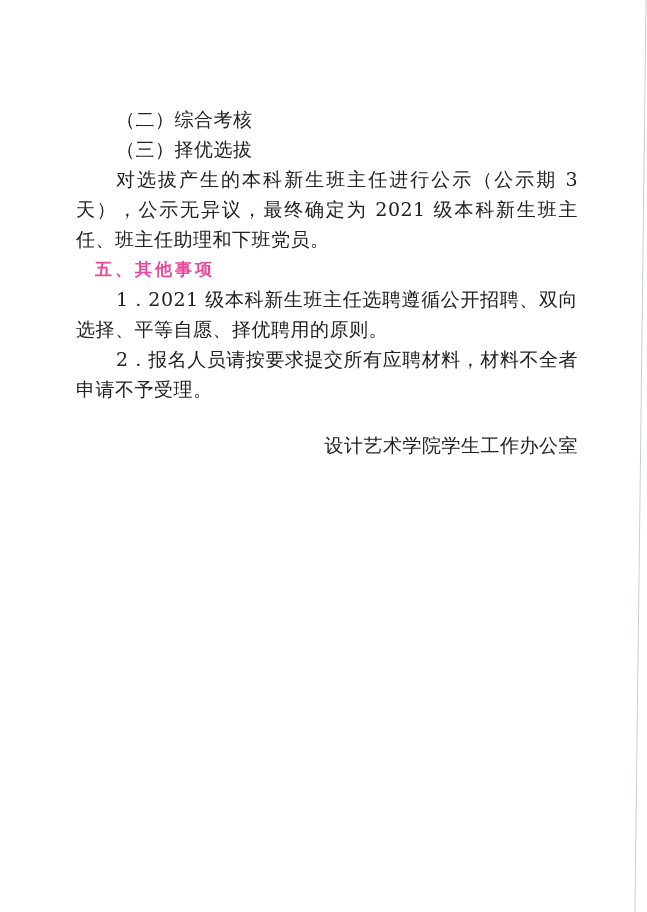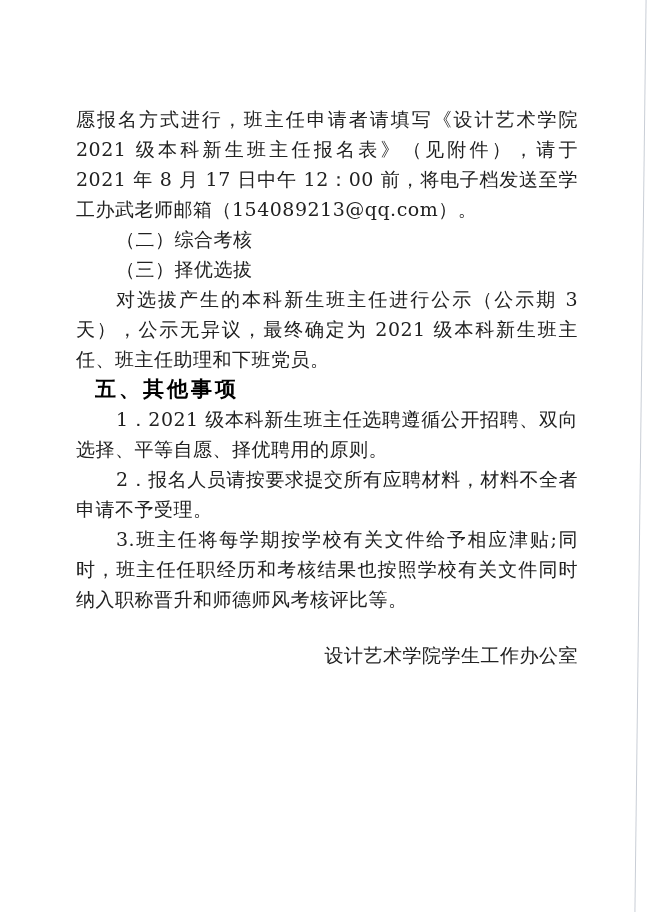--- a/index.html
+++ b/index.html
@@ -39,25 +39,25 @@
     line-height: 30px;
     text-align: justify;
     letter-spacing: 0.5px;
   }
   .p-indent { text-indent: 40px; }
   .p-noindent { text-indent: 0; }
   .p-heading {
     margin: 0;
     font-family: "DejaVu Sans", "Liberation Sans", sans-serif;
     font-weight: bold;
-    font-size: 21px;
+    font-size: 17px;
     line-height: 30px;
     letter-spacing: 3px;
     text-indent: 19px;
-    color: #000000;
+    color: #ec4899;
   }
   .signature-block {
     margin-top: 26px;
     text-align: right;
   }
   .signature-inner {
     display: inline-block;
     text-align: right;
   }
   .sig-line {
@@ -67,36 +67,34 @@
     white-space: nowrap;
   }
 </style>
 </head>
 <body>
 
 <div class="page">
   <div class="scan-edge"></div>
 
   <div class="content">
-    <p class="p-body p-noindent">愿报名方式进行，班主任申请者请填写《设计艺术学院 2021 级本科新生班主任报名表》（见附件），请于 2021 年 8 月 17 日中午 12：00 前，将电子档发送至学工办武老师邮箱（154089213@qq.com）。</p>
 
     <p class="p-body p-indent">（二）综合考核</p>
 
 
     <p class="p-body p-indent">（三）择优选拔</p>
 
     <p class="p-body p-indent">对选拔产生的本科新生班主任进行公示（公示期 3 天），公示无异议，最终确定为 2021 级本科新生班主任、班主任助理和下班党员。</p>
 
     <p class="p-heading">五、其他事项</p>
 
     <p class="p-body p-indent">1．2021 级本科新生班主任选聘遵循公开招聘、双向选择、平等自愿、择优聘用的原则。</p>
 
     <p class="p-body p-indent">2．报名人员请按要求提交所有应聘材料，材料不全者申请不予受理。</p>
 
-    <p class="p-body p-indent">3.班主任将每学期按学校有关文件给予相应津贴;同时，班主任任职经历和考核结果也按照学校有关文件同时纳入职称晋升和师德师风考核评比等。</p>
 
 
     <div class="signature-block">
       <div class="signature-inner">
         <div class="sig-line">设计艺术学院学生工作办公室</div>
       </div>
     </div>
   </div>
 </div>
 

